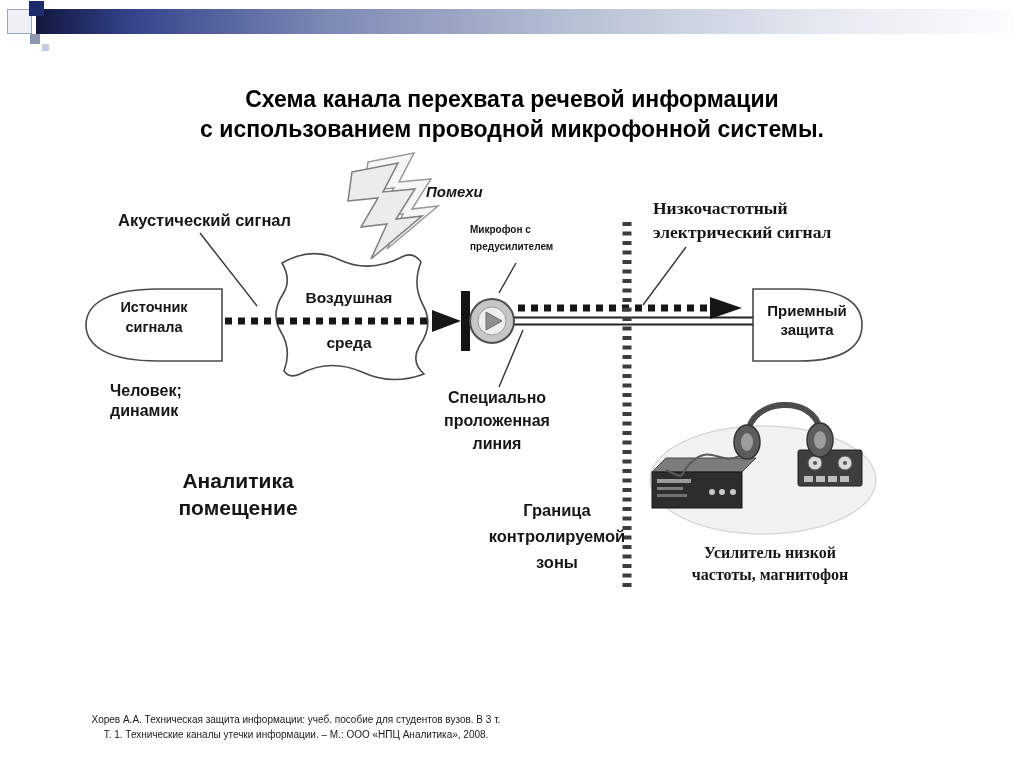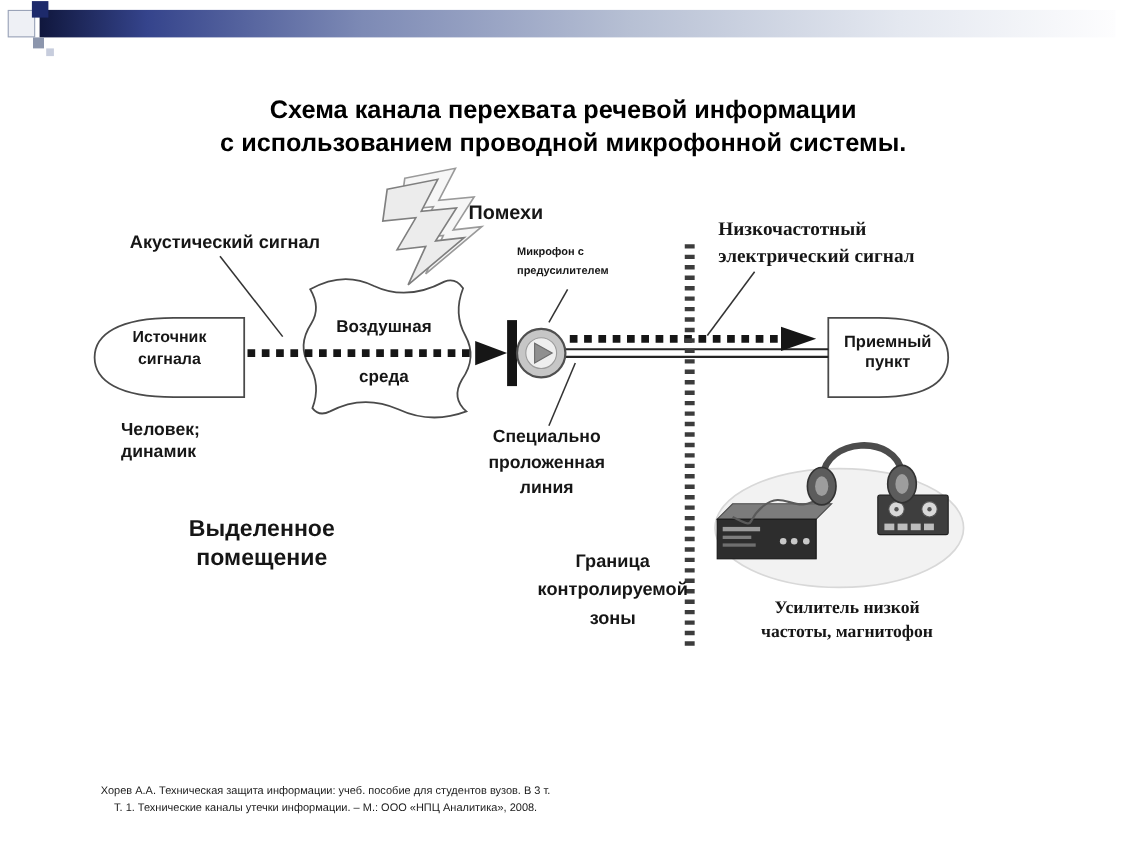--- a/index.html
+++ b/index.html
@@ -108,41 +108,41 @@
         <ellipse cx="747" cy="442" rx="13" ry="17" fill="#5c5c5c" stroke="#333" stroke-width="1.5"></ellipse>
         <ellipse cx="747" cy="442" rx="6" ry="9" fill="#9d9d9d"></ellipse>
         <ellipse cx="820" cy="440" rx="13" ry="17" fill="#5c5c5c" stroke="#333" stroke-width="1.5"></ellipse>
         <ellipse cx="820" cy="440" rx="6" ry="9" fill="#9d9d9d"></ellipse>
       </g>
     </g>
   </svg>
 
   <div class="lbl" style="left:118px; top:211px; font-size:16.5px;text-align:center;">Акустический сигнал</div>
 
-  <div class="lbl" style="left:426px; top:183px; font-size:18px;">Помехи</div>
+  <div class="lbl" style="left:426px; top:183px; font-size:15px;font-style:italic;">Помехи</div>
 
   <div class="lbl" style="left:470px; top:221px; font-size:10px; line-height:17px; font-weight:600;">Микрофон с
 предусилителем</div>
 
   <div class="lbl ctr" style="left:92px; top:297px; width:124px; font-size:14.5px; line-height:20px;">Источник
 сигнала</div>
 
   <div class="lbl serif" style="left:653px; top:196px; font-size:17.5px; line-height:24px;">Низкочастотный
 электрический сигнал</div>
 
   <div class="lbl ctr" style="left:290px; top:275px; width:118px; font-size:15.5px; line-height:45px;">Воздушная
 среда</div>
 
   <div class="lbl ctr" style="left:757px; top:301px; width:100px; font-size:15px; line-height:19px;">Приемный
-пункт</div>
+защита</div>
 
   <div class="lbl" style="left:110px; top:381px; font-size:16px; line-height:20px;">Человек;
 динамик</div>
 
-  <div class="lbl ctr" style="left:152px; top:467px; width:172px; font-size:21px; line-height:27px;">Выделенное
+  <div class="lbl ctr" style="left:152px; top:467px; width:172px; font-size:21px; line-height:27px;">Аналитика
 помещение</div>
 
   <div class="lbl ctr" style="left:462px; top:497px; width:190px; font-size:16.5px; line-height:26px;">Граница
 контролируемой
 зоны</div>
 
   <div class="lbl ctr" style="left:430px; top:386px; width:134px; font-size:16px; line-height:23px;">Специально
 проложенная
 линия</div>
 

